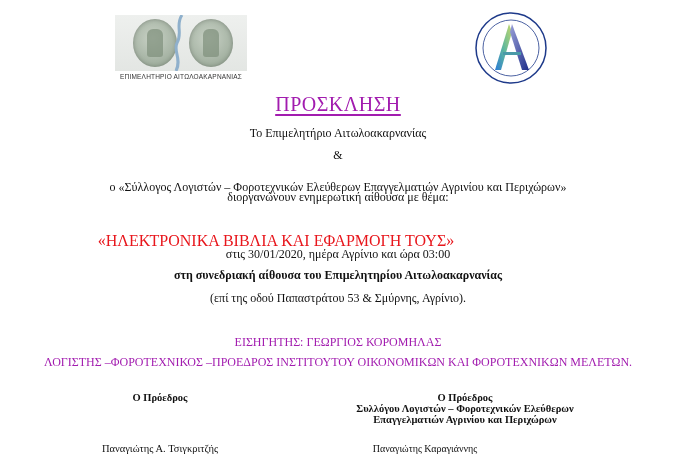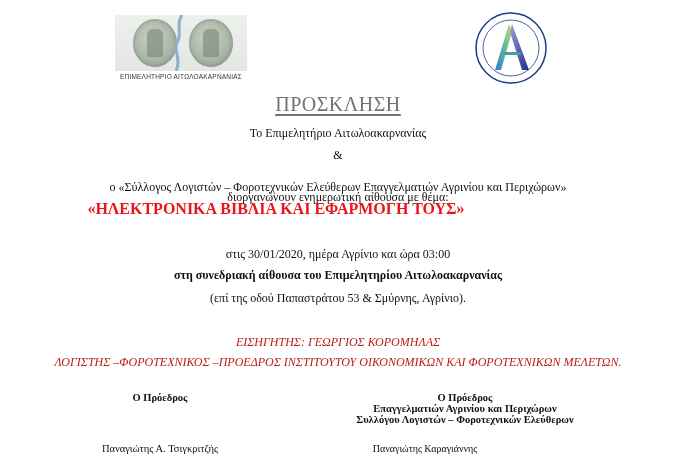--- a/index.html
+++ b/index.html
@@ -45,39 +45,39 @@
       text-align: center;
     }
 
     
     .logo-assoc {
       left: 473px; top: 10px; width: 76px; height: 76px;
     }
 
     .title {
       left: 0; top: 93px; width: 676px;
-      font-size: 20px; color: #737373; text-decoration: underline;
+      font-size: 20px; color: #a21caf; text-decoration: underline;
       text-underline-offset: 3px;
       letter-spacing: 0.5px;
     }
     .line { left: 0; width: 676px; font-size: 12px; }
     .l1 { top: 126px; }
     .l2 { top: 148px; }
     .l3 { top: 180px; }
     .l4 { top: 190px; }
     .event-title {
-      left: 0; top: 200px; width: 552px;
-      font-size: 16px; font-weight: bold; color: #e8161c;
+      left: 0; top: 232px; width: 552px;
+      font-size: 16px; font-weight: normal; color: #e8161c;
     }
     .l6 { top: 247px; }
     .l7 { top: 268px; font-weight: bold; }
     .l8 { top: 291px; }
 
     .speaker {
-      left: 0; width: 676px; font-size: 12px; font-style: italic; color: #b91c1c;
+      left: 0; width: 676px; font-size: 12px; color: #a21caf;
     }
     .sp1 { top: 335px; }
     .sp2 { top: 355px; font-size: 12px; }
 
     .sig { font-size: 10.5px; line-height: 11px; }
     .sig-left { left: 70px; top: 392px; width: 180px; font-weight: bold; }
     .sig-right { left: 330px; top: 392px; width: 270px; font-weight: bold; }
     .name-left { left: 70px; top: 443px; width: 180px; font-size: 10.5px; }
     .name-right { left: 330px; top: 443px; width: 190px; font-size: 10px; }
 
@@ -137,18 +137,18 @@
 <div class="abs center line l8">(επί της οδού Παπαστράτου 53 &amp; Σμύρνης, Αγρίνιο).</div>
 
 <div class="abs center speaker sp1">ΕΙΣΗΓΗΤΗΣ:  ΓΕΩΡΓΙΟΣ ΚΟΡΟΜΗΛΑΣ</div>
 <div class="abs center speaker sp2">ΛΟΓΙΣΤΗΣ –ΦΟΡΟΤΕΧΝΙΚΟΣ –ΠΡΟΕΔΡΟΣ ΙΝΣΤΙΤΟΥΤΟΥ ΟΙΚΟΝΟΜΙΚΩΝ ΚΑΙ ΦΟΡΟΤΕΧΝΙΚΩΝ ΜΕΛΕΤΩΝ.</div>
 
 <div class="abs center sig sig-left">
   <div>Ο Πρόεδρος</div>
 </div>
 <div class="abs center sig sig-right">
   <div>Ο Πρόεδρος</div>
+  <div>Συλλόγου  Λογιστών – Φοροτεχνικών  Ελεύθερων</div>
   <div>Επαγγελματιών Αγρινίου και Περιχώρων</div>
-  <div>Συλλόγου  Λογιστών – Φοροτεχνικών  Ελεύθερων</div>
 </div>
 
 <div class="abs center name-left">Παναγιώτης Α. Τσιγκριτζής</div>
 <div class="abs center name-right">Παναγιώτης Καραγιάννης</div>
 
 </body></html>

